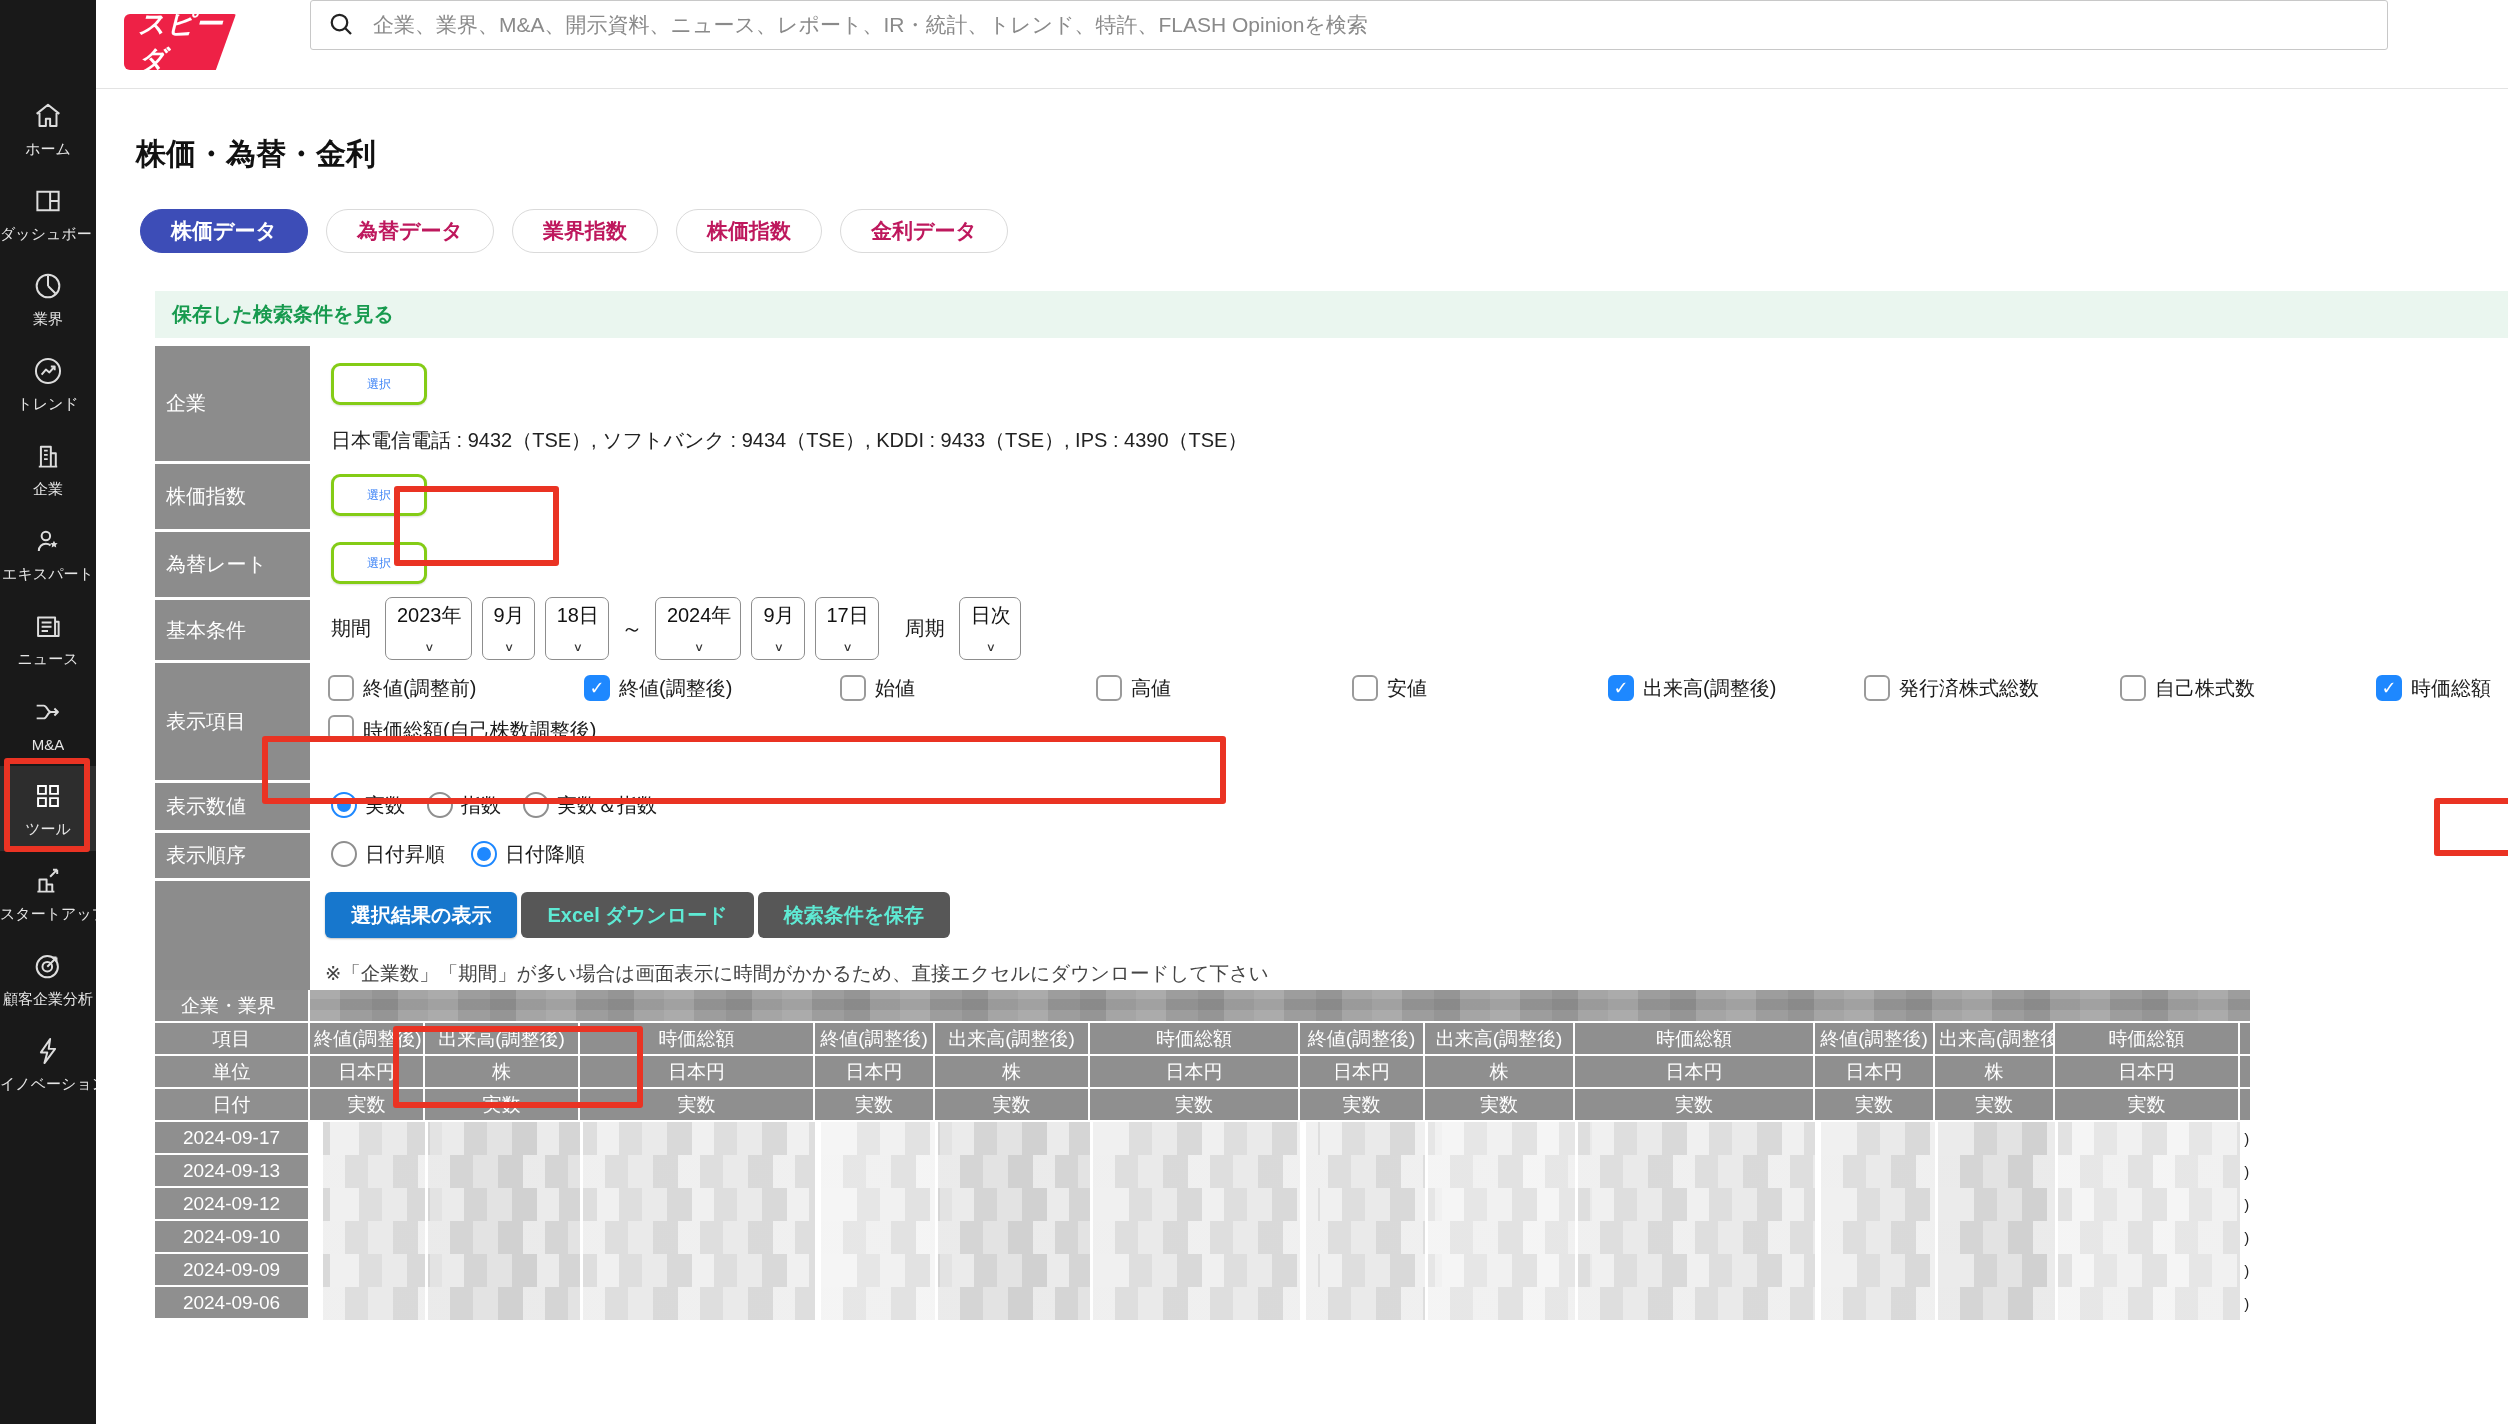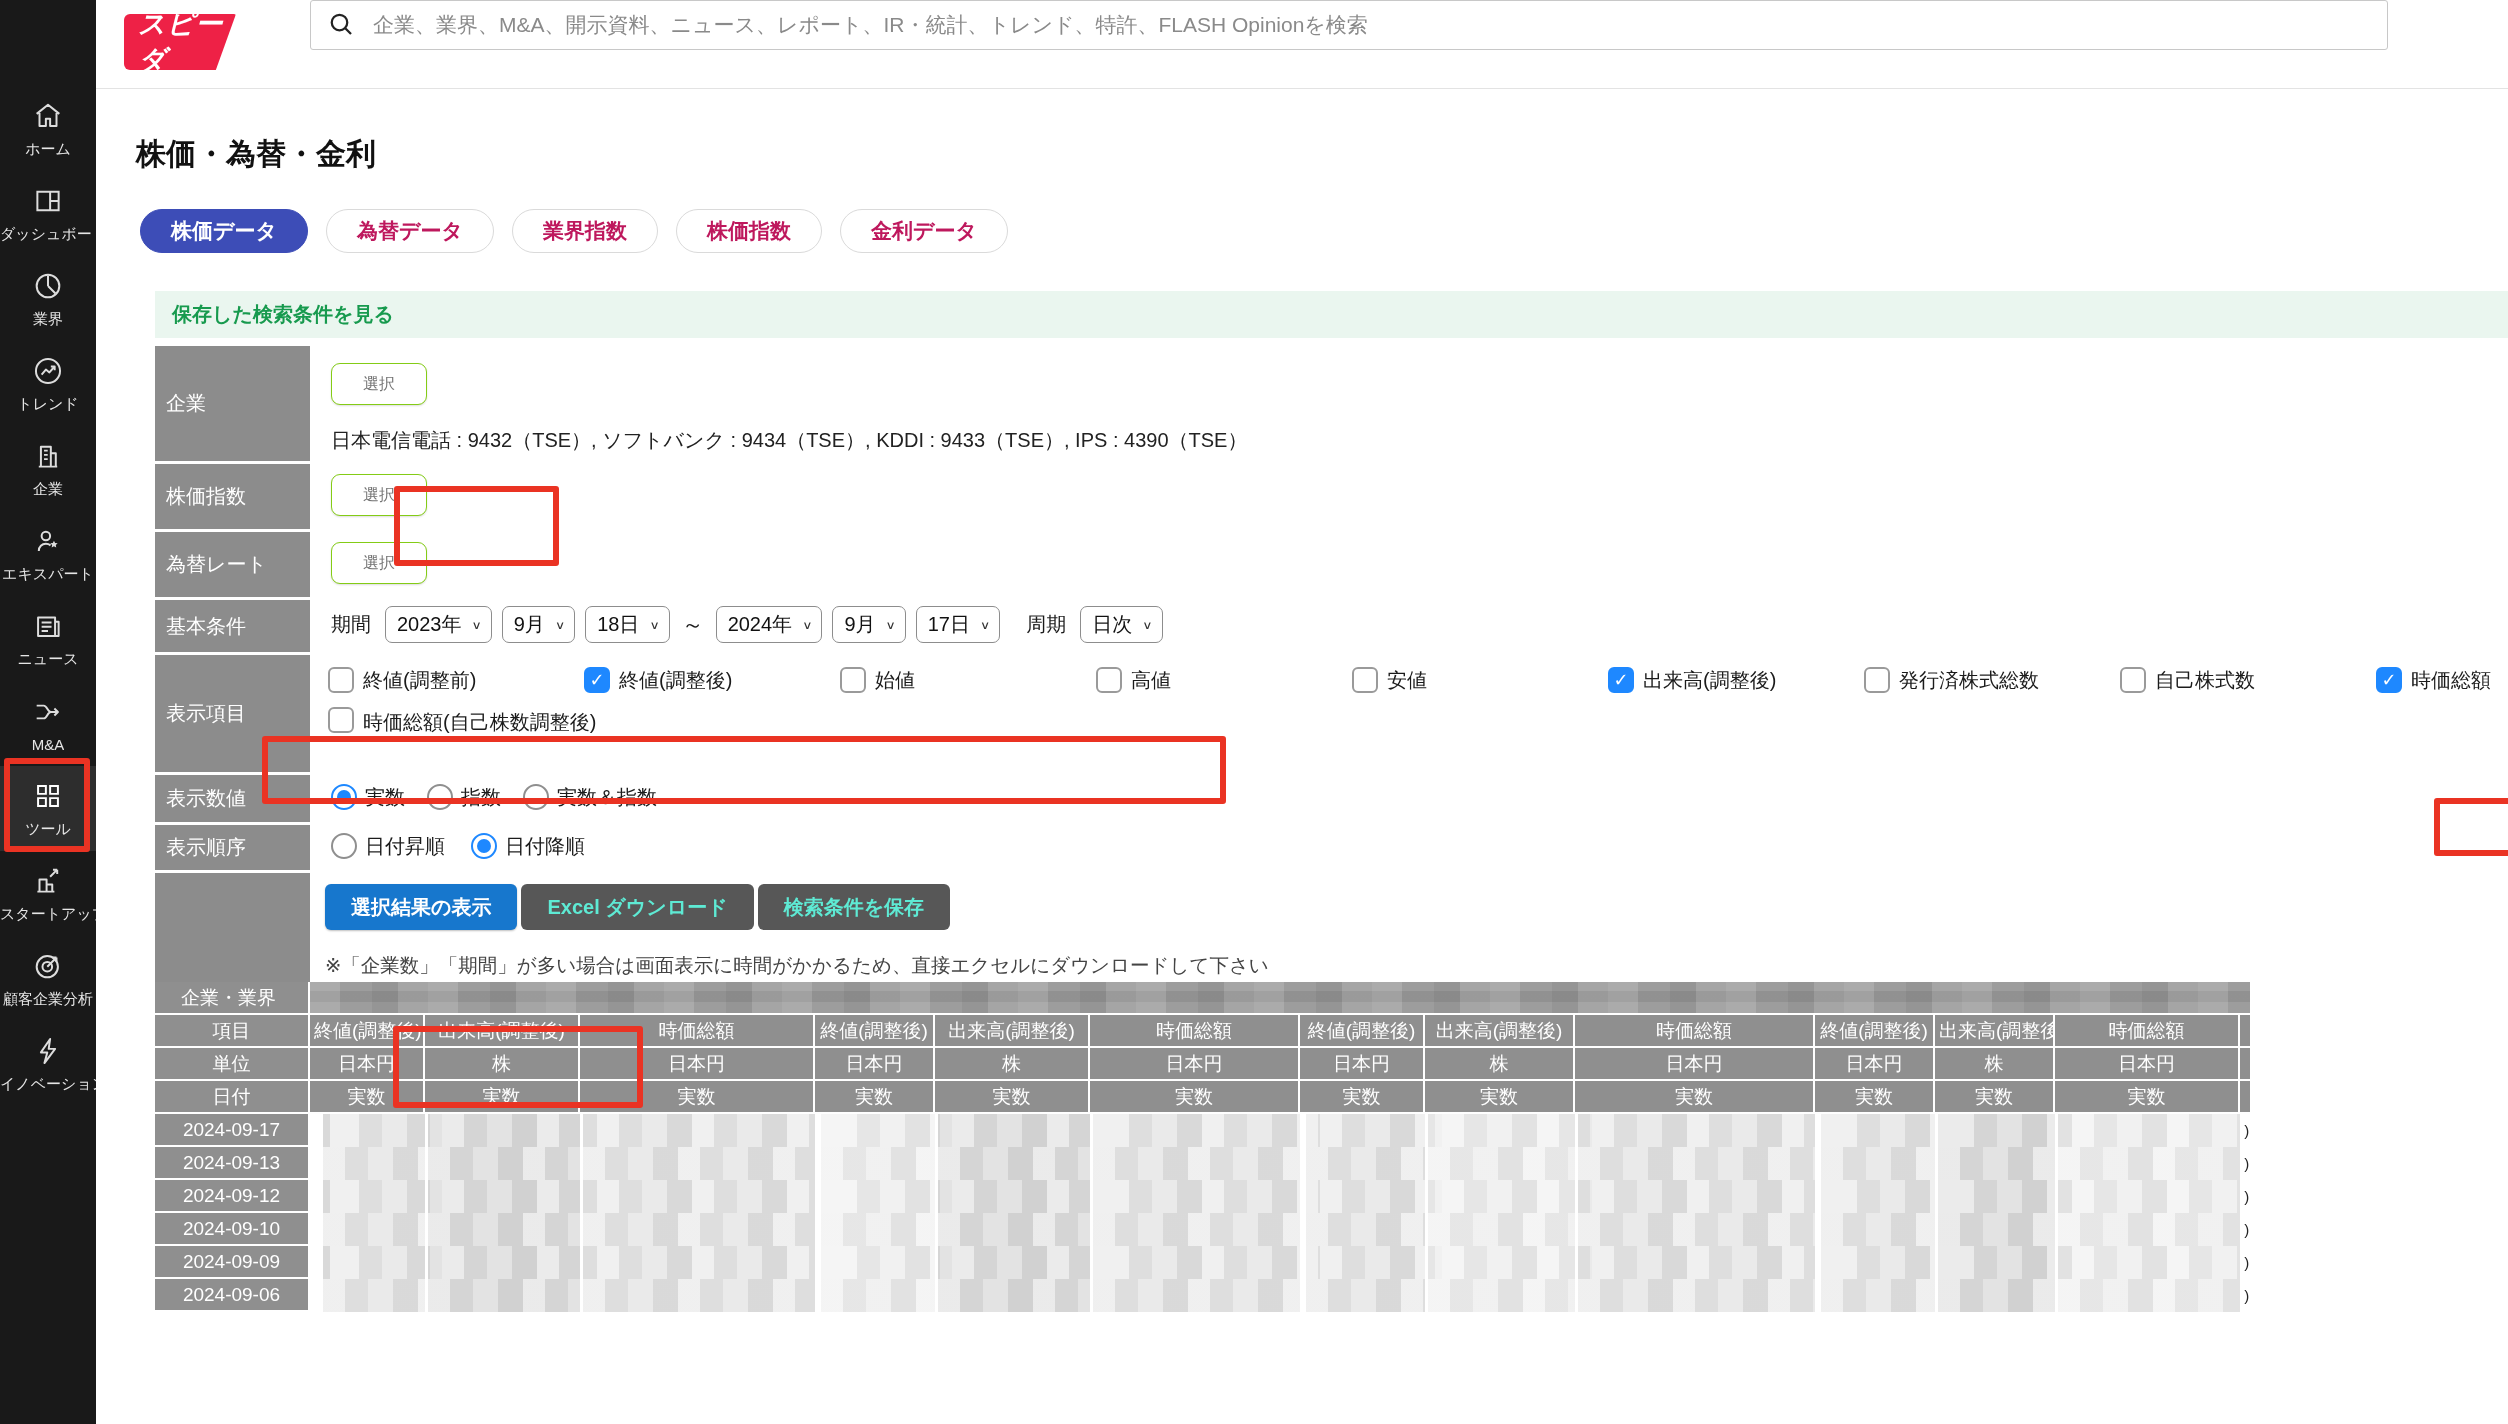--- a/index.html
+++ b/index.html
@@ -42,26 +42,26 @@
   .row-company{min-height:115px;}
   .row-company .fcontent{flex-direction:column;align-items:flex-start;justify-content:flex-start;padding-top:17px;}
   .row-si,.row-fx{min-height:68px;}
   .row-basic{min-height:55px;}
   .row-items{min-height:120px;}
   .row-items .fcontent{display:block;padding:13px 0 0 18px;}
   .row-values{min-height:50px;}
   .row-order{min-height:48px;}
   .row-actions{min-height:112px;}
   .row-actions .fcontent{flex-direction:column;align-items:flex-start;justify-content:flex-start;padding-top:14px;padding-left:15px;}
-  .sel-btn{width:96px;height:42px;background:#fff;border:1px solid #84cc16;border-radius:9px;font-size:16px;color:#737373;
+  .sel-btn{width:96px;height:42px;background:#fff;border:3px solid #84cc16;border-radius:9px;font-size:12px;color:#3b82f6;
     font-family:inherit;cursor:pointer;box-shadow:0 1px 2px rgba(0,0,0,.14);}
   .company-line{margin-top:22px;font-size:20px;color:#222;}
   .basic-inline{display:flex;align-items:center;gap:10px;font-size:20px;}
   .dd{display:inline-flex;align-items:center;gap:10px;border:1.5px solid #8d8d8d;border-radius:7px;background:#fff;
-    padding:4px 9px 4px 11px;font-size:20px;color:#111;cursor:pointer;white-space:nowrap;}
+    padding:4px 9px 4px 11px;font-size:20px;color:#111;cursor:pointer;white-space:nowrap;flex-direction:column;}
   .dd .cv{font-size:14px;color:#333;transform:scaleY(.8);}
   .plabel{margin-right:4px;}
   .cyclabel{margin-left:16px;margin-right:4px;}
   .tilde{font-size:22px;margin:0 2px;}
   
   .chkgrid{display:flex;flex-wrap:wrap;}
   .chk{display:flex;align-items:flex-start;gap:9px;width:256px;font-size:20px;line-height:30px;cursor:pointer;box-sizing:border-box;}
   .chk.narrow{width:auto;}
   .chk.wrapitem{width:274px;margin-top:10px;line-height:34px;}
   .box{width:26px;height:26px;border:2px solid #9a9a9a;border-radius:6px;box-sizing:border-box;background:#fff;margin-top:2px;flex:0 0 auto;

